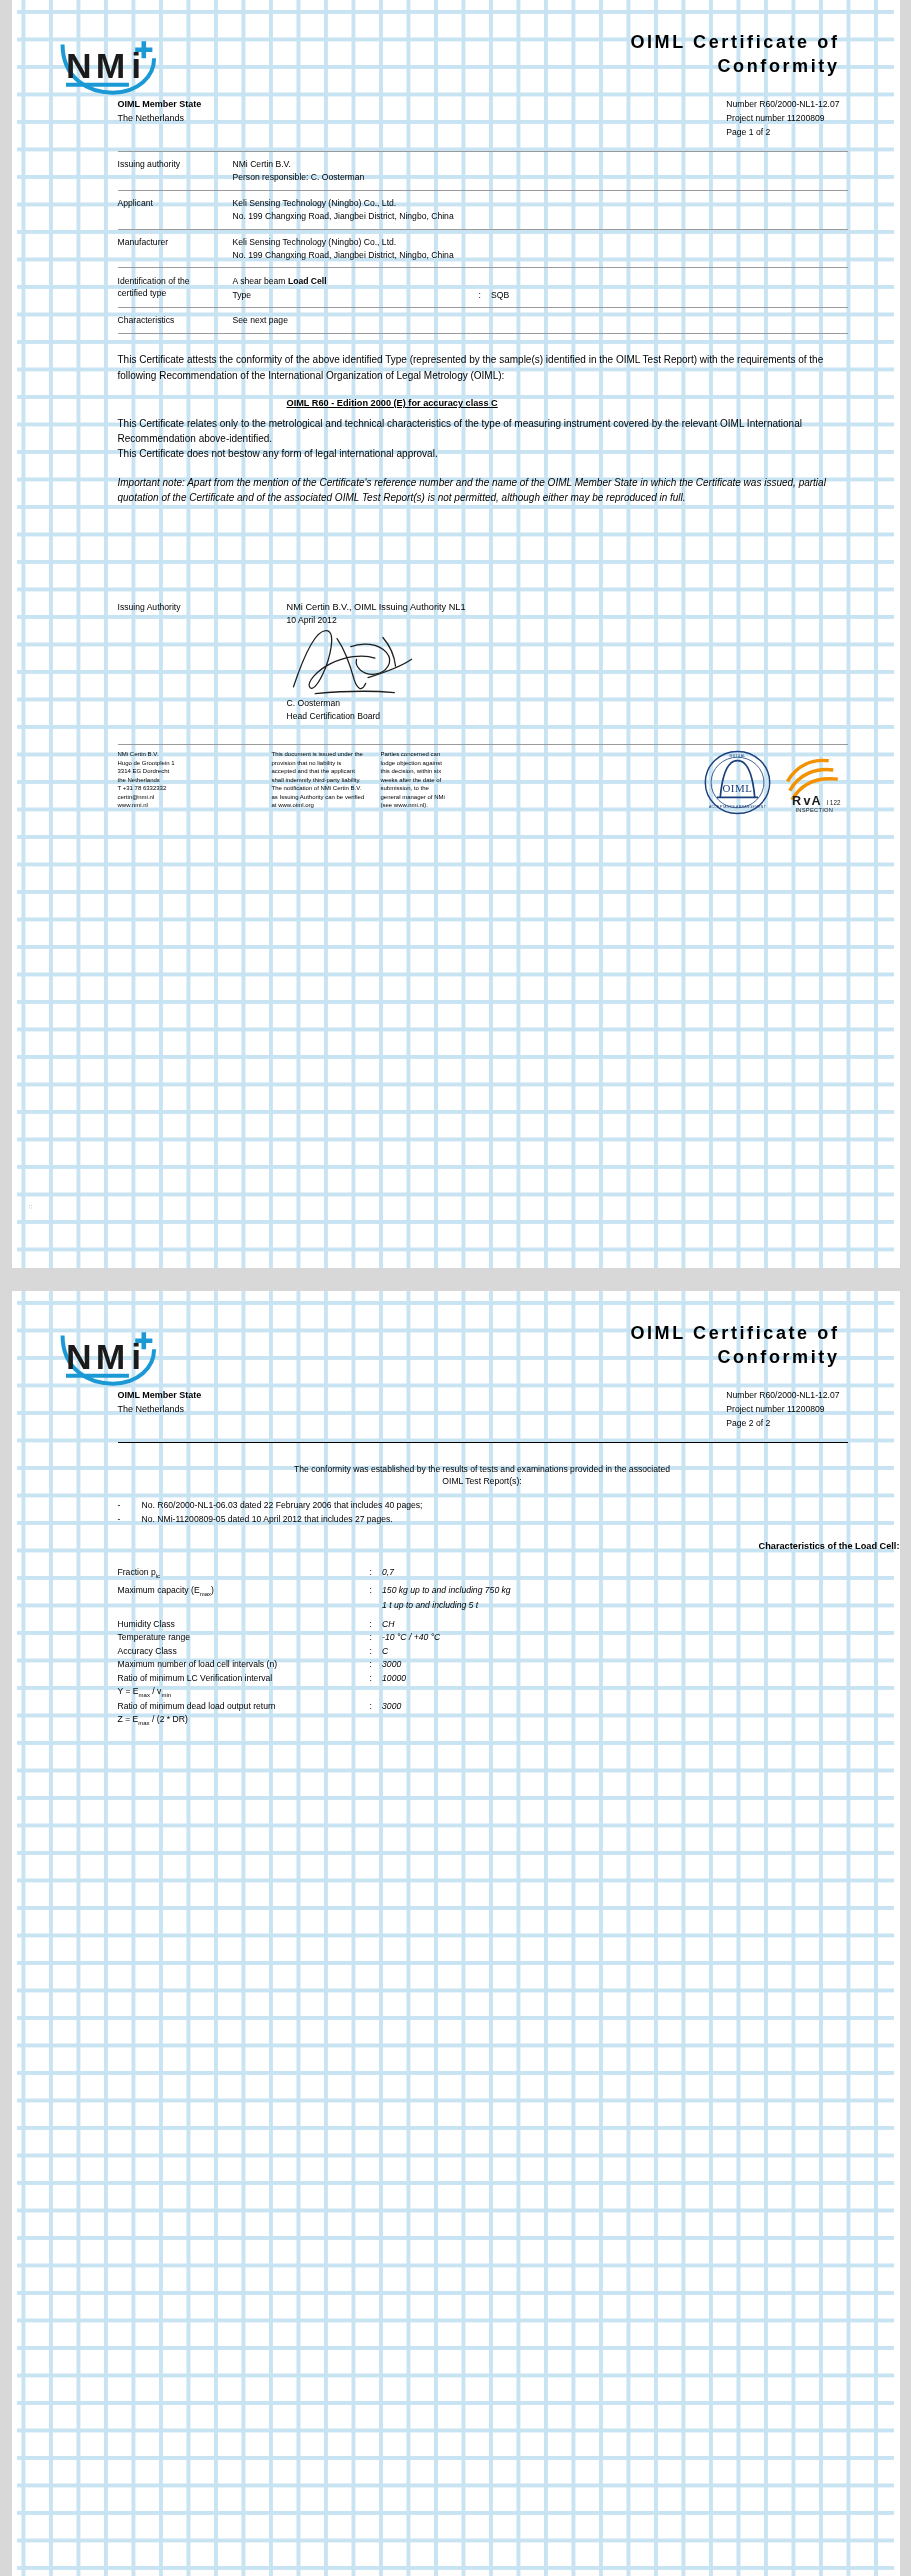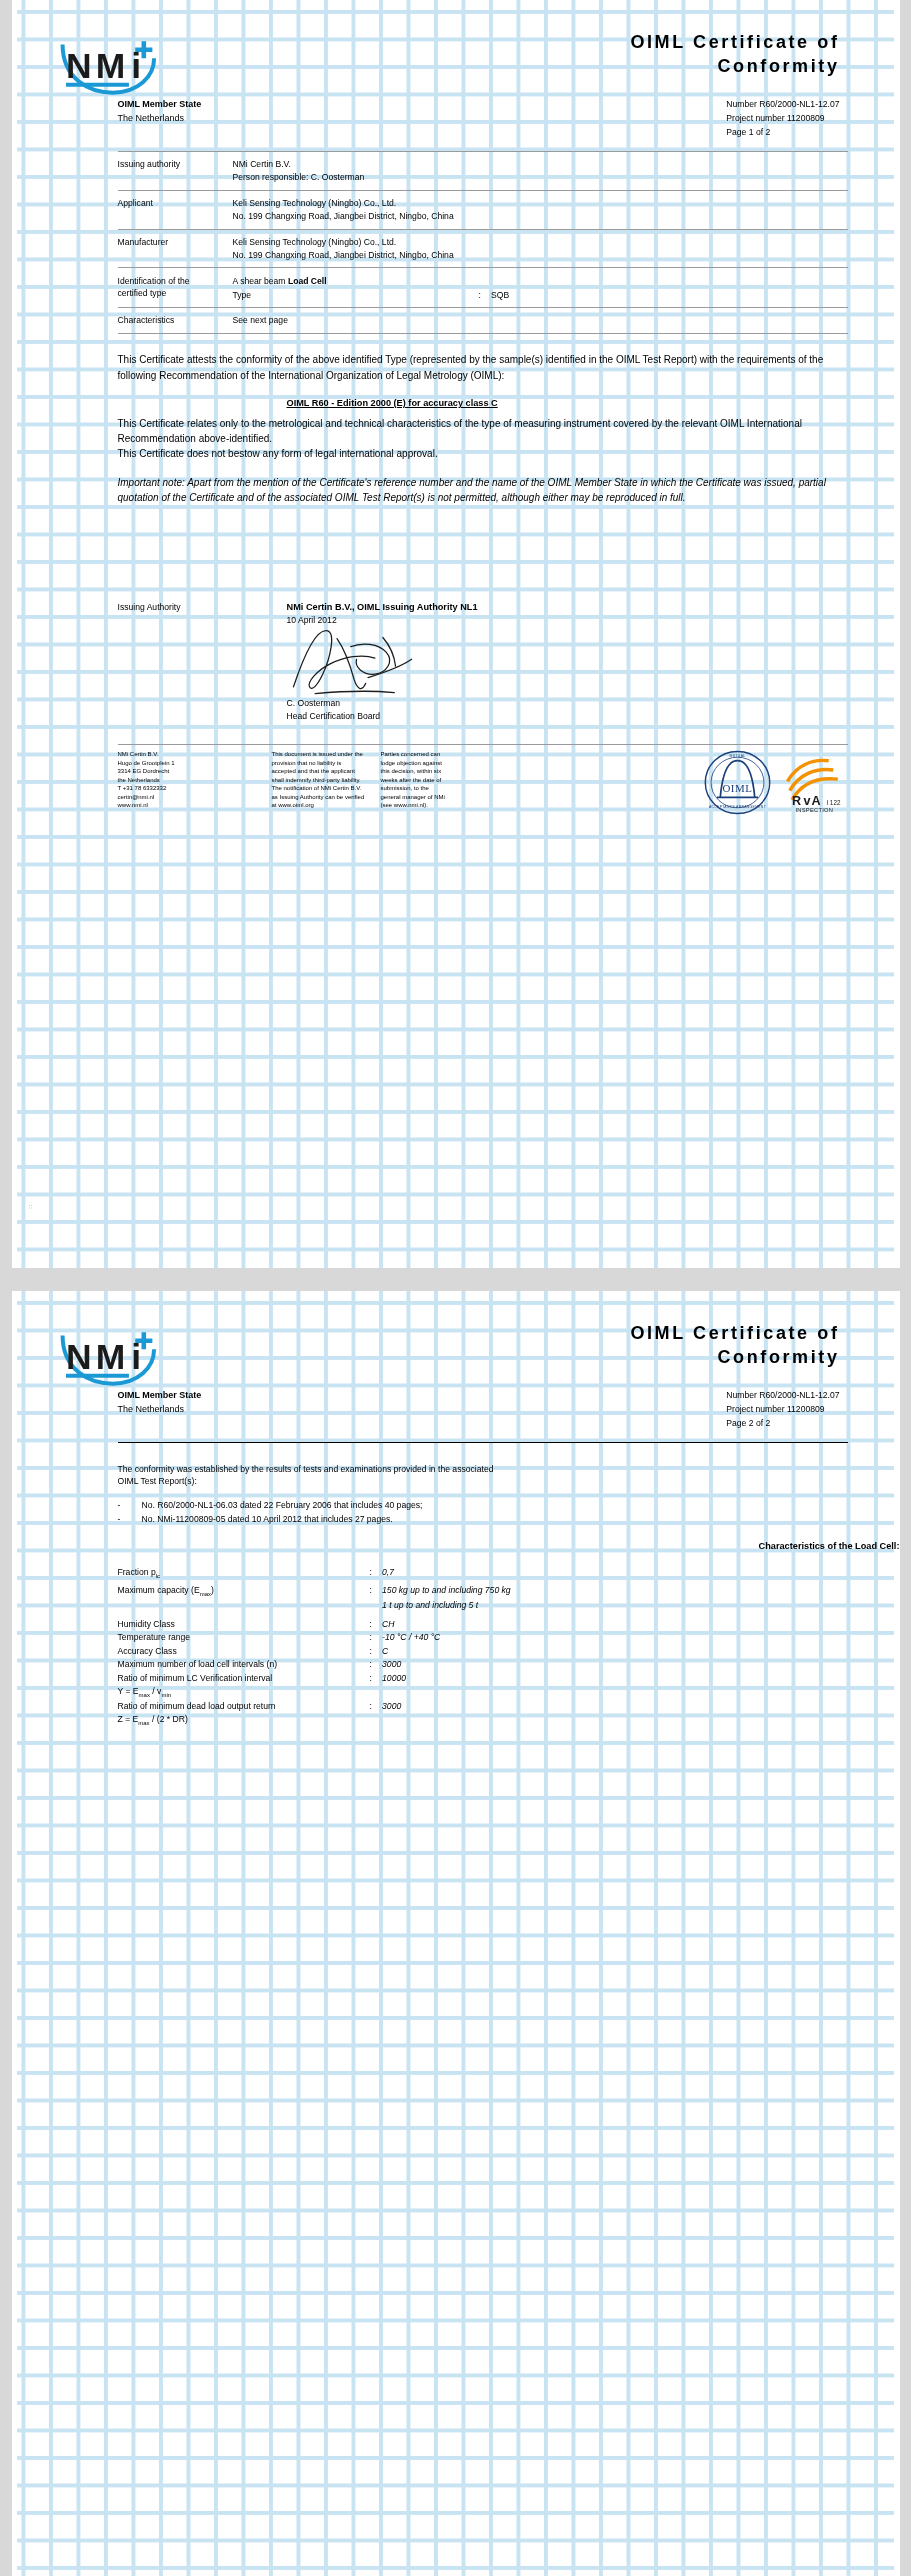--- a/index.html
+++ b/index.html
@@ -180,21 +180,21 @@
     position: absolute;
     left: 106px;
     top: 0;
     font-size: 8.6px;
   }
   .sig .name {
     position: absolute;
     left: 275px;
     top: 0;
     font-size: 9.2px;
-    font-weight: bold;
+    font-weight: normal;
   }
   .sig .date {
     position: absolute;
     left: 275px;
     top: 13.8px;
     font-size: 8.6px;
   }
   .sig .sigimg {
     position: absolute;
     left: 270px;
@@ -257,21 +257,21 @@
   }
 
   
   .p2-sec {
     margin-left: 106px;
     width: 729px;
     font-size: 8.6px;
     color: #000;
     line-height: 1.5;
   }
-  .p2-sec.top { margin-top: 19.5px; }
+  .p2-sec.top { margin-top: 19.5px; text-align: center; }
   .p2-list {
     margin-left: 106px;
     margin-top: 10.3px;
     font-size: 8.6px;
     color: #000;
     line-height: 1.62;
   }
   .p2-list .li { display: flex; }
   .p2-list .dash { width: 24px; }
   .p2-head {

